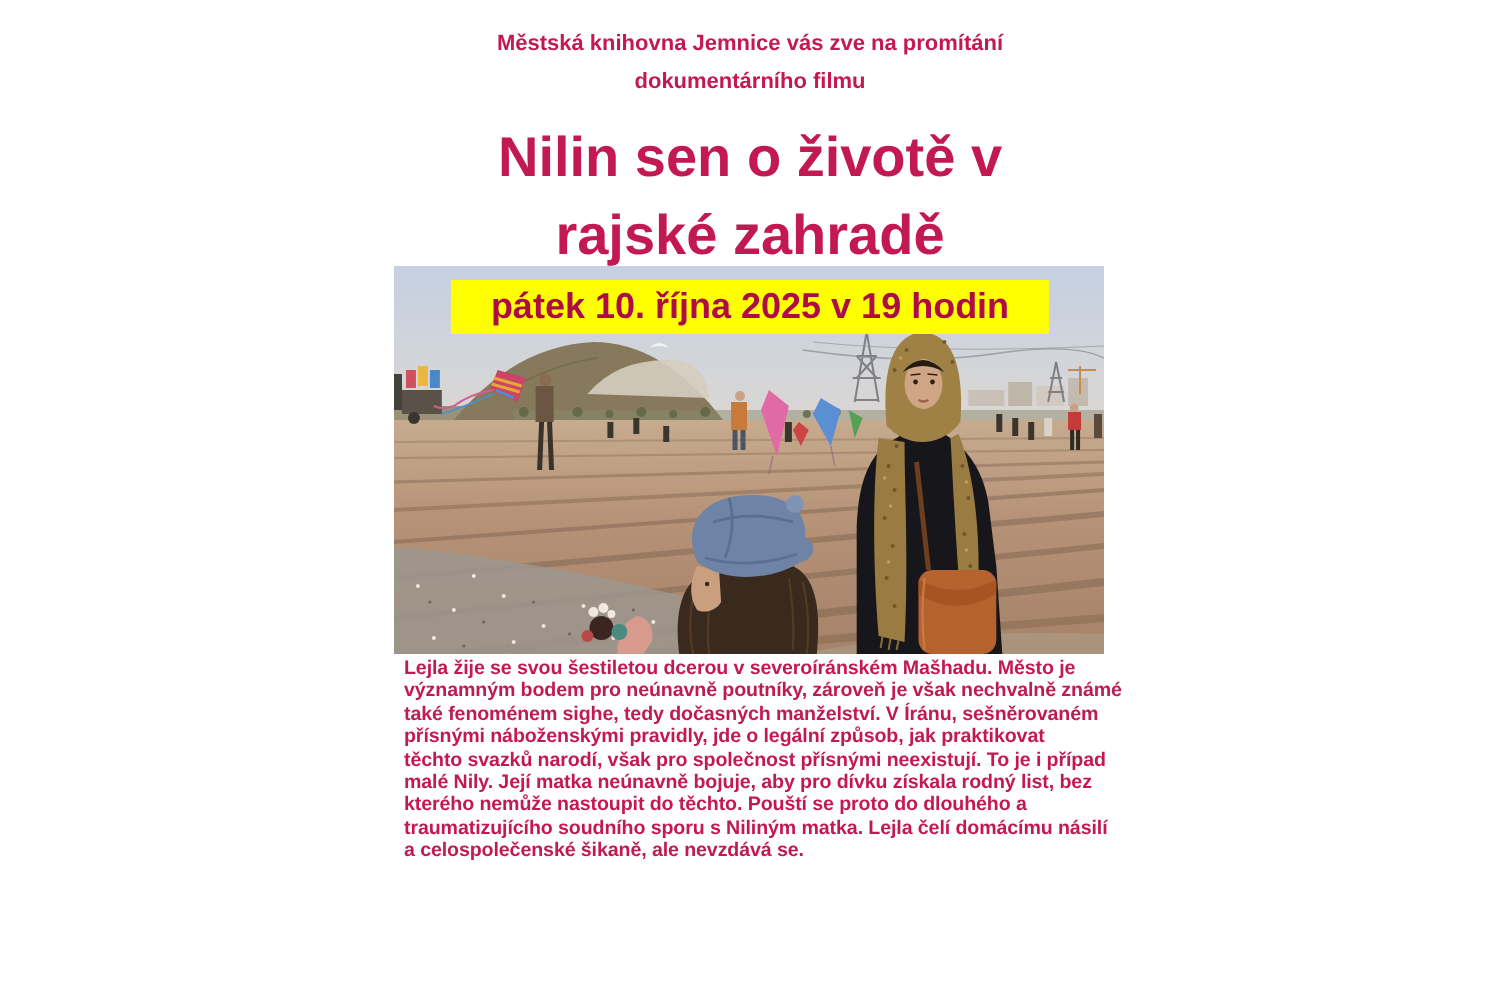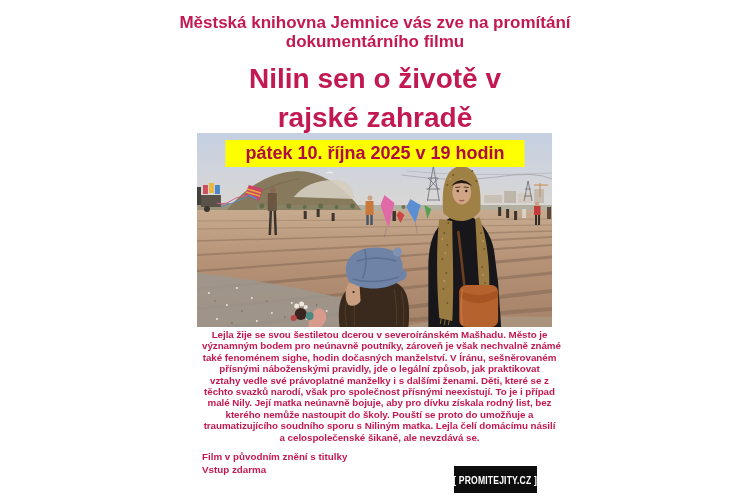--- a/index.html
+++ b/index.html
@@ -1,35 +1,35 @@
 <!DOCTYPE html>
 <html><head>
 <meta charset="utf-8">
 <style>
   html,body{margin:0;padding:0;background:#ffffff;}
   body{width:750px;height:500px;position:relative;overflow:hidden;
        font-family:"Liberation Sans",sans-serif;}
   .page{position:absolute;inset:0;background:#ffffff;}
 
   .header{position:absolute;top:13px;left:0;width:100%;text-align:center;
-          color:#c31952;font-weight:bold;font-size:17px;line-height:19px;}
+          color:#c31952;font-weight:bold;font-size:11px;line-height:19px;}
   .title{position:absolute;top:59px;left:0;width:100%;text-align:center;
          color:#c31952;font-weight:bold;font-size:28px;line-height:39px;}
 
   .photo-wrap{position:absolute;left:197px;top:133px;width:355px;height:194px;}
   .photo-wrap svg{display:block;}
 
   .date-badge{position:absolute;top:140px;left:50%;transform:translateX(-50%);
               background:#ffff00;color:#ae0c44;font-weight:bold;font-size:18px;
               line-height:27px;height:27px;padding:0 20px;white-space:nowrap;z-index:5;}
 
   .synopsis{position:absolute;left:202px;top:329px;width:355px;
             color:#c31952;font-weight:bold;font-size:9.8px;line-height:11.4px;
             letter-spacing:-0.05px;}
-  .synopsis div{white-space:nowrap;text-align:center;}
+  .synopsis div{white-space:nowrap;}
 
   .footer-info{position:absolute;left:202px;top:451px;color:#c31952;
                font-weight:bold;font-size:9.8px;line-height:12.6px;}
 
   .logo{position:absolute;left:454px;top:466px;width:83px;height:27px;
         background:#0d0d0d;display:flex;align-items:center;justify-content:center;}
   .logo span{color:#ffffff;font-weight:bold;font-size:10.5px;letter-spacing:0.2px;
              white-space:nowrap;transform:scaleX(0.82);}
 </style>
 </head>
@@ -260,32 +260,24 @@
           <circle cx="109" cy="174" r="2" fill="#efe9e2"></circle>
         <circle cx="113" cy="183" r="4" fill="#4a8a80"></circle>
         <circle cx="97" cy="185" r="3" fill="#b84848"></circle>
       </g>
     </svg>
   </div>
 
   <div class="synopsis">
     <div>Lejla žije se svou šestiletou dcerou v severoíránském Mašhadu. Město je</div>
     <div>významným bodem pro neúnavně poutníky, zároveň je však nechvalně známé</div>
-    <div>také fenoménem sighe, hodin dočasných manželství. V Íránu, sešněrovaném</div>
+    <div>také fenoménem sighe, tedy dočasných manželství. V Íránu, sešněrovaném</div>
     <div>přísnými náboženskými pravidly, jde o legální způsob, jak praktikovat</div>
-    <div>vztahy vedle své právoplatné manželky i s dalšími ženami. Děti, které se z</div>
     <div>těchto svazků narodí, však pro společnost přísnými neexistují. To je i případ</div>
     <div>malé Nily. Její matka neúnavně bojuje, aby pro dívku získala rodný list, bez</div>
-    <div>kterého nemůže nastoupit do školy. Pouští se proto do umožňuje a</div>
+    <div>kterého nemůže nastoupit do těchto. Pouští se proto do dlouhého a</div>
     <div>traumatizujícího soudního sporu s Niliným matka. Lejla čelí domácímu násilí</div>
     <div>a celospolečenské šikaně, ale nevzdává se.</div>
   </div>
 
-  <div class="footer-info">
-    <div>Film v původním znění s titulky</div>
-    <div>Vstup zdarma</div>
-  </div>
-
-  <div class="logo">
-    <span>[ PROMITEJITY.CZ ]</span>
-  </div>
+
 
 </div>
 
 </body></html>

